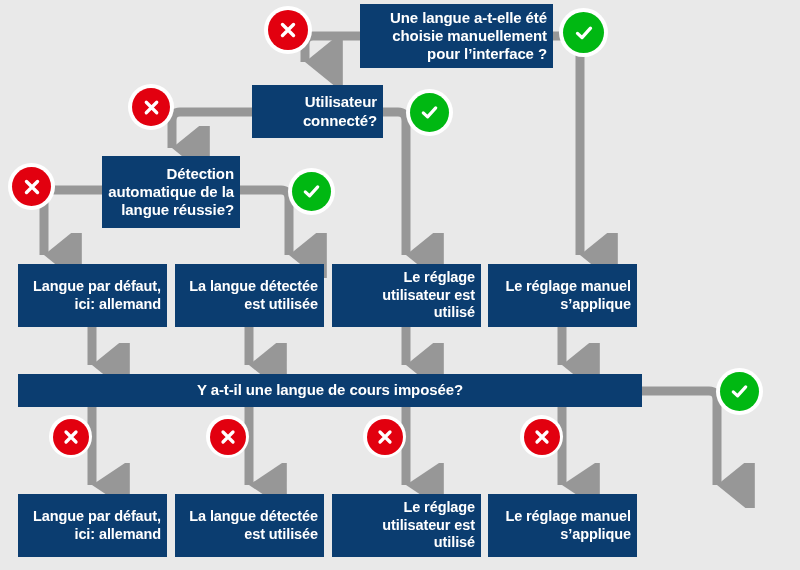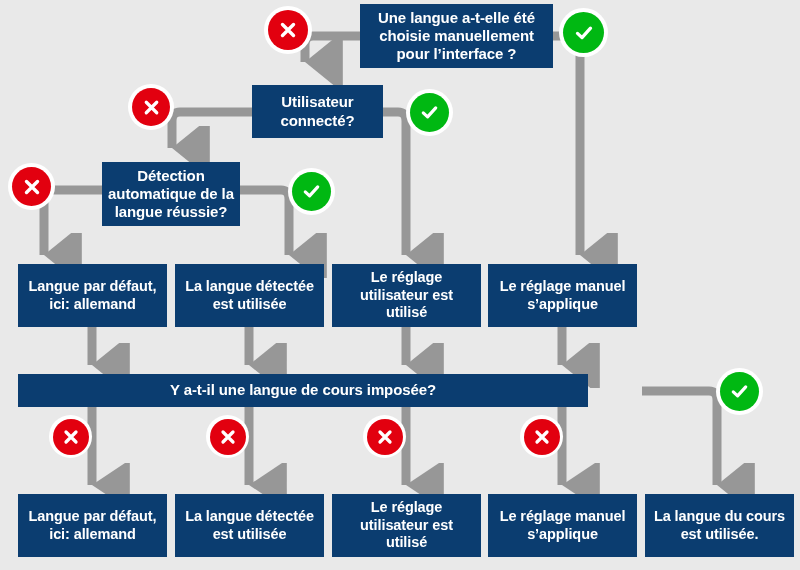--- a/index.html
+++ b/index.html
@@ -25,21 +25,21 @@
     width: 800px;
     height: 570px;
   }
   .node {
     position: absolute;
     background: #0b3d70;
     color: #ffffff;
     display: flex;
     align-items: center;
     justify-content: center;
-    text-align: center;
+    text-align: right;
     line-height: 1.22;
     box-sizing: border-box;
     padding: 4px 6px;
     font-weight: 600;
     letter-spacing: -0.1px;
     z-index: 3;
   }
   .node.q { font-size: 15px; }
   .node.r { font-size: 14.5px; }
   .node.bar {
@@ -114,25 +114,25 @@
   </svg>
 
   <div class="node q" style="left:360px; top:4px; width:193px; height:64px;">
     <span>Une langue a-t-elle été choisie manuellement pour l’interface ?</span>
   </div>
 
   <div class="node q" style="left:252px; top:85px; width:131px; height:53px;">
     <span>Utilisateur connecté?</span>
   </div>
 
-  <div class="node q" style="left:102px; top:162px; width:138px; height:64px;">
+  <div class="node q" style="left:102px; top:156px; width:138px; height:72px;">
     <span>Détection automatique de la langue réussie?</span>
   </div>
 
-  <div class="node bar" style="left:18px; top:374px; width:570px; height:33px;">
+  <div class="node bar" style="left:18px; top:374px; width:624px; height:33px;">
     <span>Y a-t-il une langue de cours imposée?</span>
   </div>
 
   <div class="node r" style="left:18px; top:264px; width:149px; height:63px;">
     <span>Langue par défaut, ici: allemand</span>
   </div>
   <div class="node r" style="left:175px; top:264px; width:149px; height:63px;">
     <span>La langue détectée est utilisée</span>
   </div>
   <div class="node r" style="left:332px; top:264px; width:149px; height:63px;">
@@ -146,23 +146,20 @@
     <span>Langue par défaut, ici: allemand</span>
   </div>
   <div class="node r" style="left:175px; top:494px; width:149px; height:63px;">
     <span>La langue détectée est utilisée</span>
   </div>
   <div class="node r" style="left:332px; top:494px; width:149px; height:63px;">
     <span>Le réglage utilisateur est utilisé</span>
   </div>
   <div class="node r" style="left:488px; top:494px; width:149px; height:63px;">
     <span>Le réglage manuel s’applique</span>
-  </div>
-  <div class="node r" style="left:645px; top:494px; width:149px; height:63px;">
-    <span>La langue du cours est utilisée.</span>
   </div>
 
   <div class="badge no" style="left:264px; top:6px; width:48px; height:48px;">
     <span class="disc" style="width:40px;height:40px;">
       <svg width="22" height="22" viewBox="0 0 22 22" aria-hidden="true">
         <path d="M5.5 5.5 L16.5 16.5 M16.5 5.5 L5.5 16.5" stroke="#ffffff" stroke-width="3.4" stroke-linecap="round"></path>
       </svg>
     </span>
   </div>
 

